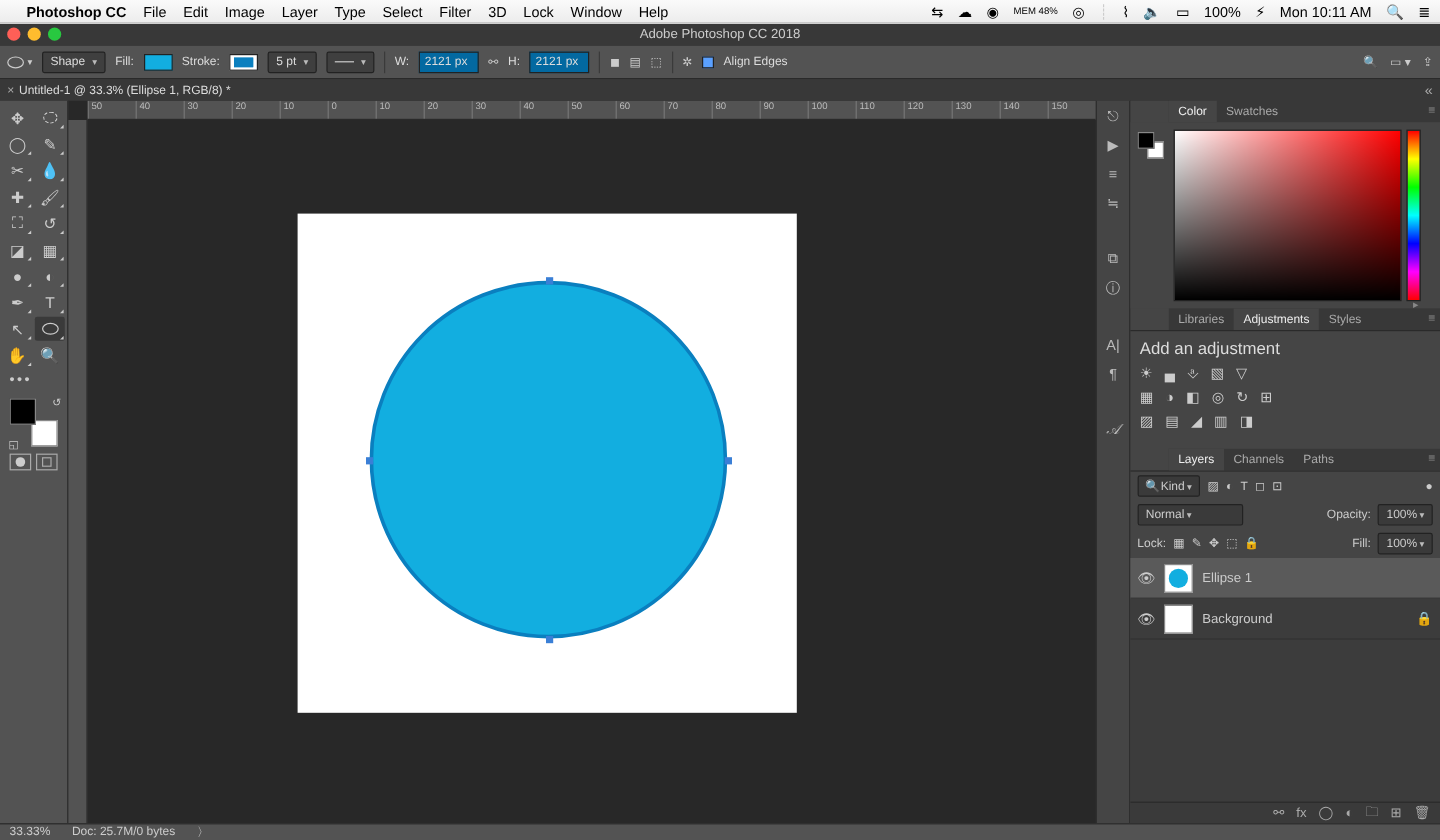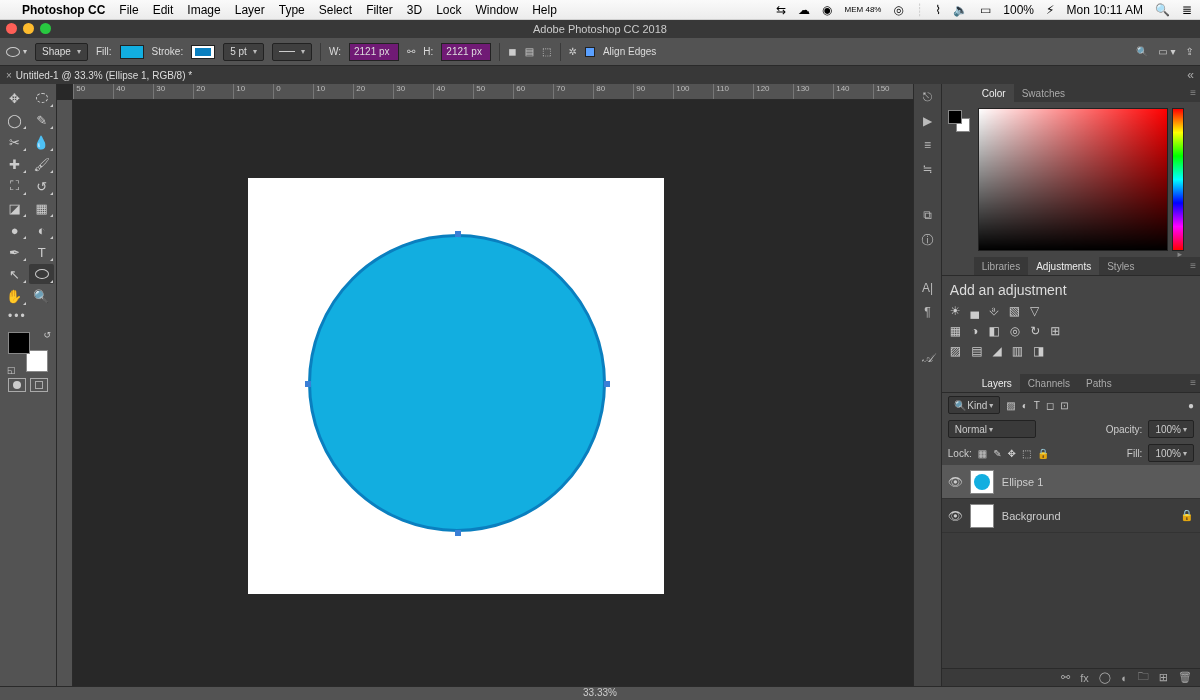--- a/index.html
+++ b/index.html
@@ -15,21 +15,21 @@
     .win-title { height: 18px; background: #383838; color: #ccc; text-align: center; font-size: 11px; line-height: 18px; position: relative; }
     .traffic { position: absolute; left: 6px; top: 3px; display: flex; gap: 6px; }
     .tl { width: 11px; height: 11px; border-radius: 50%; }
     .tl.r { background: #ff5f57; } .tl.y { background: #febc2e; } .tl.g { background: #28c840; }
 
     
     .options { height: 28px; background: #535353; display: flex; align-items: center; padding: 0 6px; gap: 8px; border-bottom: 1px solid #2a2a2a; font-size: 10px; }
     .opt-btn { height: 18px; background: #3f3f3f; border: 1px solid #222; border-radius: 2px; display: inline-flex; align-items: center; padding: 0 6px; color: #ddd; gap: 4px; }
     .opt-swatch { width: 24px; height: 14px; border: 1px solid #222; }
     .opt-label { color: #ddd; }
-    .opt-input { width: 50px; height: 18px; background: #701a75; border: 1px solid #222; color: #ddd; padding: 0 4px; font-size: 10px; }
+    .opt-input { width: 50px; height: 18px; background: #0369a1; border: 1px solid #222; color: #ddd; padding: 0 4px; font-size: 10px; }
     .opt-sep { width: 1px; height: 18px; background: #3a3a3a; }
     .options .right { margin-left: auto; display: flex; gap: 10px; align-items: center; }
     .chk { width: 10px; height: 10px; background: #5aa0ff; border: 1px solid #222; display: inline-block; }
     .chev:after { content: "▾"; font-size: 8px; color: #bbb; margin-left: 2px; }
 
     
     .doc-tab { height: 18px; background: #383838; display: flex; align-items: center; padding: 0 6px; font-size: 10px; color: #ddd; position: relative; }
     .doc-tab .x { margin-right: 4px; color: #aaa; }
     .doc-tab .collapse { position: absolute; right: 6px; color: #aaa; font-size: 12px; }
 
@@ -94,21 +94,21 @@
     .layer-list { flex: 1; background: #3c3c3c; }
     .layer { display: flex; align-items: center; height: 34px; border-bottom: 1px solid #333; padding: 0 6px; gap: 8px; }
     .layer.active { background: #5a5a5a; }
     .eye { font-size: 12px; color: #ccc; width: 14px; text-align: center; }
     .thumb { width: 24px; height: 24px; background: #fff; border: 1px solid #888; position: relative; }
     .thumb .dot { position: absolute; inset: 3px; border-radius: 50%; background: #12aee0; }
     .lock { margin-left: auto; color: #ccc; font-size: 11px; }
     .lp-footer { height: 18px; background: #3a3a3a; display: flex; align-items: center; justify-content: flex-end; gap: 10px; padding: 0 8px; color: #aaa; border-top: 1px solid #2a2a2a; font-size: 11px; }
 
     
-    .status { position: absolute; left: 0; right: 0; bottom: 0; height: 14px; background: #535353; display: flex; align-items: center; gap: 18px; padding: 0 8px; font-size: 10px; color: #ccc; border-top: 1px solid #2a2a2a; flex-direction: column; }
+    .status { position: absolute; left: 0; right: 0; bottom: 0; height: 14px; background: #535353; display: flex; align-items: center; gap: 18px; padding: 0 8px; font-size: 10px; color: #ccc; border-top: 1px solid #2a2a2a; }
   </style>
 </head>
 <body>
 
 <div class="mac-menu">
   <span class="apple item"></span>
   <b class="item">Photoshop CC</b>
   <span class="item">File</span>
   <span class="item">Edit</span>
   <span class="item">Image</span>

